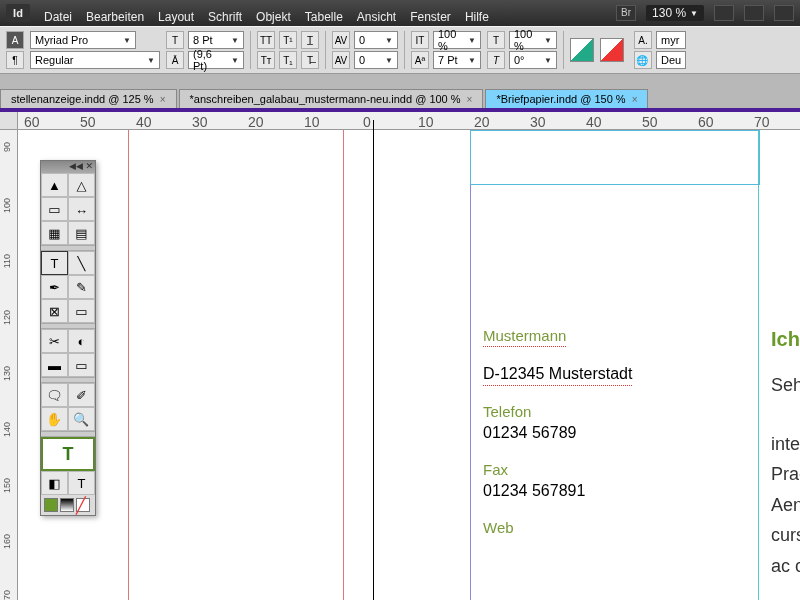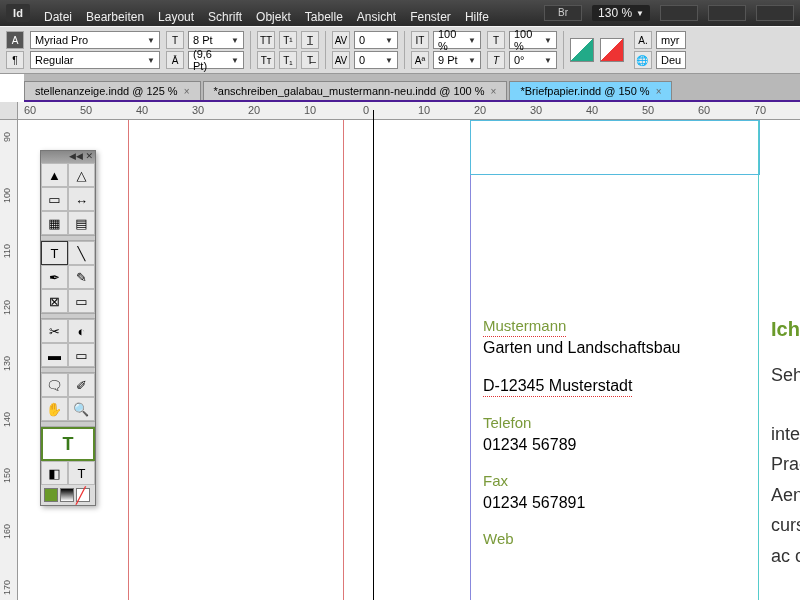--- a/index.html
+++ b/index.html
@@ -3,42 +3,42 @@
 <meta charset="utf-8">
 <style>
 * { margin: 0; padding: 0; box-sizing: border-box; font-family: "Segoe UI", Tahoma, sans-serif; }
 body { background: #fff; overflow: hidden; width: 800px; height: 600px; position: relative; }
 
 .menubar { height: 26px; background: linear-gradient(#4a4a4a,#2a2a2a); display: flex; align-items: center; padding: 0 6px; color: #eee; font-size: 12px; gap: 14px; }
 .menubar .logo { background: #333; width: 24px; height: 18px; border-radius: 2px; display: flex; align-items: center; justify-content: center; font-weight: bold; font-size: 11px; }
 .menubar .mitem { cursor: default; margin-top: 7px; }
 .menubar .right { margin-left: auto; display: flex; gap: 10px; align-items: center; }
 .menubar .zoom { background: #222; padding: 1px 6px; border-radius: 2px; display: flex; align-items: center; gap: 4px; }
-.menubar .iconbox { width: 38px; height: 16px; background: #333; border: 1px solid #555; }
+.menubar .iconbox { width: 20px; height: 16px; background: #333; border: 1px solid #555; }
 
 .controlbar { height: 48px; background: #dcdcdc; border-top: 1px solid #f5f5f5; border-bottom: 1px solid #999; display: flex; align-items: center; padding: 0 6px; gap: 6px; font-size: 11px; }
 .controlbar .sec { display: flex; flex-direction: column; gap: 2px; }
 .controlbar .row { display: flex; align-items: center; gap: 4px; }
 .controlbar .combo { background: #fff; border: 1px solid #888; height: 18px; display: flex; align-items: center; padding: 0 4px; gap: 4px; }
 .controlbar .combo .arr { font-size: 8px; color: #333; }
 .controlbar .ibtn { width: 18px; height: 18px; background: #e8e8e8; border: 1px solid #aaa; display: flex; align-items: center; justify-content: center; font-size: 10px; }
 .controlbar .divider { width: 1px; height: 38px; background: #aaa; }
 .controlbar .swatch { width: 24px; height: 24px; border: 1px solid #888; }
 .controlbar .green { background: linear-gradient(135deg,#fff 48%,#2a8 48%);}
 .controlbar .red { background: linear-gradient(135deg,#fff 48%,#e33 48%);}
 
-.tabsbar { height: 28px; background: #b8b8b8; display: flex; align-items: flex-end; border-bottom: 2px solid #4c1d95; font-size: 11px; margin-left: 24px; }
+.tabsbar { height: 38px; background: #b8b8b8; display: flex; align-items: flex-end; border-bottom: 4px solid #4c1d95; font-size: 11px; }
 .tab { padding: 3px 10px; background: #ccc; border: 1px solid #888; border-bottom: none; margin-right: 2px; display: flex; align-items: center; gap: 6px; cursor: default; }
 .tab.active { background: #7dd3fc; }
 .tab .close { font-size: 10px; color: #666; }
 
 .workspace { position: relative; height: calc(600px - 26px - 48px - 22px); background: #fff; }
 
 .ruler-h { position: absolute; top: 0; left: 18px; right: 0; height: 18px; background: #f0f0f0; border-bottom: 1px solid #999; overflow: hidden; }
-.ruler-h .ticks { position: relative; height: 100%; font-size: 11px; color: #555; }
+.ruler-h .ticks { position: relative; height: 100%; font-size: 14px; color: #555; }
 .ruler-h .tick { position: absolute; top: 2px; }
 .ruler-v { position: absolute; top: 18px; left: 0; width: 18px; bottom: 0; background: #f0f0f0; border-right: 1px solid #999; }
 .ruler-v .tick { position: absolute; left: 2px; font-size: 9px; color: #555; writing-mode: vertical-rl; transform: rotate(180deg);}
 .ruler-corner { position: absolute; top:0;left:0;width:18px;height:18px;background:#e0e0e0;border-right:1px solid #999;border-bottom:1px solid #999;}
 
 .canvas { position: absolute; top: 18px; left: 18px; right: 0; bottom: 0; background: #fff; }
 .page-edge { position: absolute; top: -10px; left: 355px; width: 800px; height: 900px; border-left: 1px solid #000; }
 .guide-v1 { position: absolute; top:0; bottom:0; left: 110px; border-left: 1px solid #d77; }
 .guide-v2 { position: absolute; top:0; bottom:0; left: 325px; border-left: 1px solid #d77; }
 .guide-v3 { position: absolute; top:0; bottom:0; left: 452px; border-left: 1px solid #88d; }
@@ -86,21 +86,21 @@
     <span class="iconbox"></span>
   </div>
 </div>
 
 <div class="controlbar">
   <div class="sec">
     <div class="ibtn" style="background:#555;color:#fff">A</div>
     <div class="ibtn">¶</div>
   </div>
   <div class="sec">
-    <div class="combo" style="width:130px">
+    <div class="combo" style="width:106px">
         <span>Myriad Pro</span>
         <span class="arr" style="margin-left:auto">▼</span>
       </div>
     <div class="combo" style="width:130px">
         <span>Regular</span>
         <span class="arr" style="margin-left:auto">▼</span>
       </div>
   </div>
   <div class="sec">
     <div class="row">
@@ -153,21 +153,21 @@
     <div class="row">
         <span class="ibtn">IT</span>
         <div class="combo" style="width:48px">
           <span>100 %</span>
           <span class="arr" style="margin-left:auto">▼</span>
         </div>
       </div>
     <div class="row">
         <span class="ibtn">Aª</span>
         <div class="combo" style="width:48px">
-          <span>9 Pt</span>
+          <span>7 Pt</span>
           <span class="arr" style="margin-left:auto">▼</span>
         </div>
       </div>
   </div>
   <div class="sec">
     <div class="row">
         <span class="ibtn">T</span>
         <div class="combo" style="width:48px">
           <span>100 %</span>
           <span class="arr" style="margin-left:auto">▼</span>
@@ -255,21 +255,20 @@
   <div class="canvas">
     <div class="guide-v1"></div>
     <div class="guide-v2"></div>
     <div class="page-edge"></div>
     <div class="guide-v3"></div>
     <div class="guide-v4"></div>
     <div class="frame1"></div>
 
     <div class="textframe">
       <div class="green line">Mustermann</div><br>
-      <div>Garten und Landschaftsbau</div>
       <div style="height:16px"></div>
       <div class="line">D-12345 Musterstadt</div>
       <div style="height:16px"></div>
       <div class="green">Telefon</div>
       <div>01234 56789</div>
       <div style="height:16px"></div>
       <div class="green">Fax</div>
       <div>01234 567891</div>
       <div style="height:16px"></div>
       <div class="green">Web</div>

